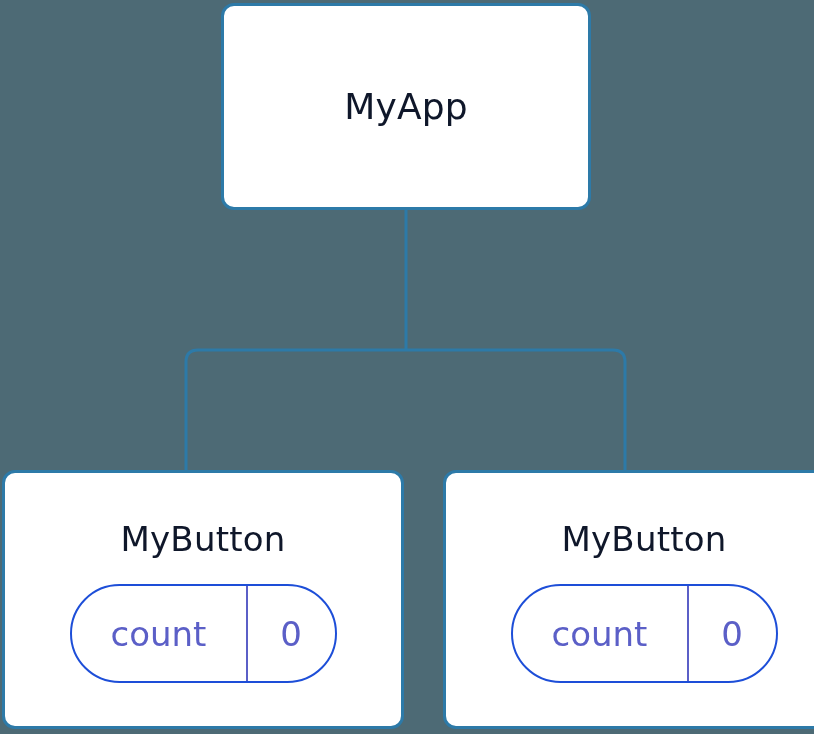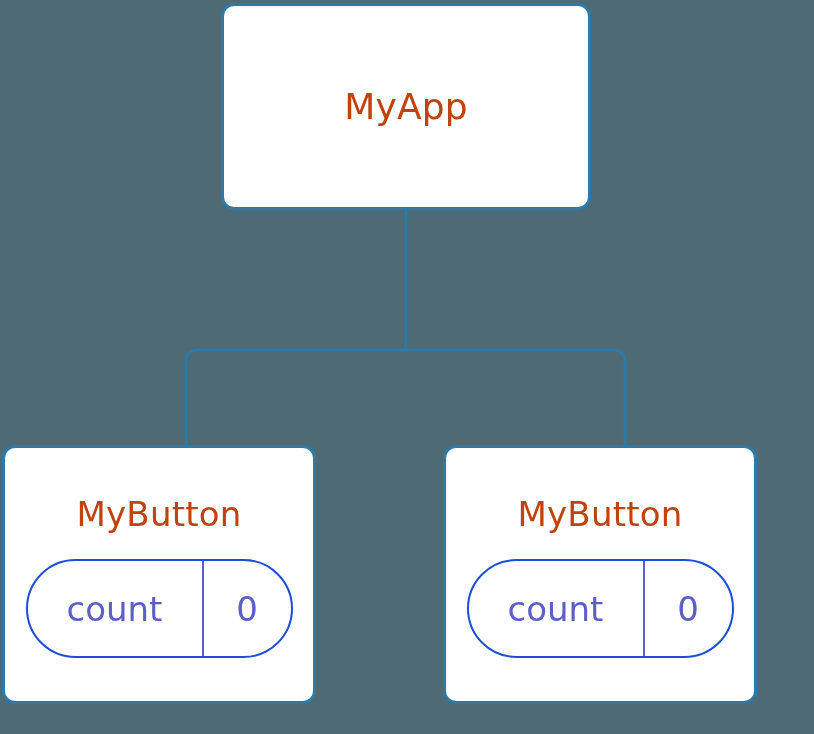--- a/index.html
+++ b/index.html
@@ -45,32 +45,32 @@
 
   .node-root {
     left: 221px;
     top: 3px;
     width: 370px;
     height: 207px;
     justify-content: center;
   }
 
   .node-child {
-    top: 445px;
-    width: 314px;
+    top: 470px;
+    width: 402px;
     height: 259px;
     justify-content: flex-start;
     align-items: center;
   }
 
   .node-child-left  { left: 2px; }
   .node-child-right { left: 443px; }
 
   .node-title {
-    color: #c2410c;
+    color: #0f172a;
     font-size: 36px;
     font-weight: 400;
     letter-spacing: 0.2px;
     line-height: 1;
     white-space: nowrap;
   }
 
   .node-child .node-title {
     font-size: 34px;
     margin-top: 49px;

